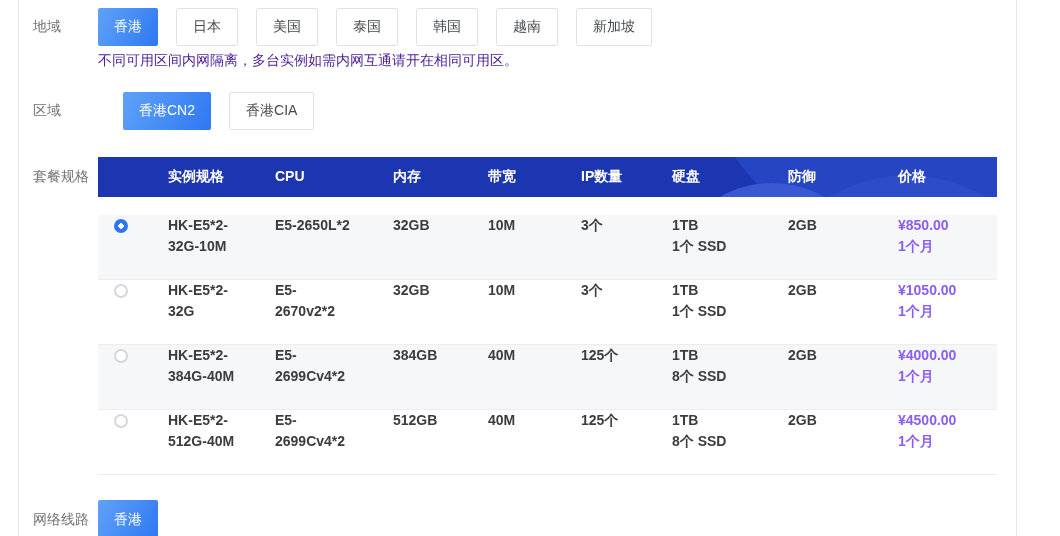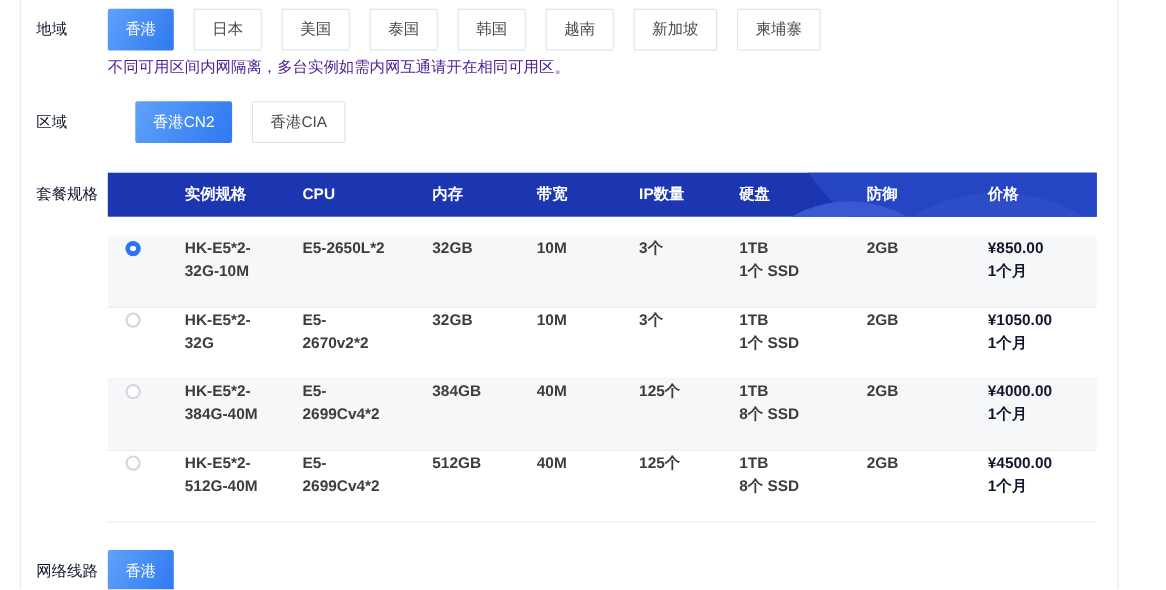--- a/index.html
+++ b/index.html
@@ -16,21 +16,21 @@
     background: #fff;
     overflow: hidden;
   }
   .vline { position:absolute; top:0; bottom:0; width:1px; background:#e7e7ee; }
   .vline.left { left:18px; }
   .vline.right { left:1016px; }
 
   .row-label {
     position:absolute; left:33px; width:64px;
     display:flex; align-items:center;
-    color:#0f172a;
+    color:#737373;
   }
 
   
   .opts { position:absolute; left:98px; display:flex; gap:18px; }
   .opt-btn {
     height:38px; padding:0 16px; min-width:60px;
     display:flex; align-items:center; justify-content:center;
     background:#fff; border:1px solid #e0e2e8; border-radius:2px;
     color:#45484d; cursor:pointer; white-space:nowrap;
   }
@@ -75,40 +75,39 @@
   .trow.striped { background:#f6f7f9; }
 
   .radio {
     display:inline-block; width:14px; height:14px; border-radius:50%;
     background:#fff; border:2px solid #d6d7dc; cursor:pointer; vertical-align:middle;
   }
   .radio.checked {
     border:none;
     background: radial-gradient(circle at center, #ffffff 0 2.6px, #2e75f3 2.6px 100%);
   }
-  .price-cell { color:#0f172a; }
+  .price-cell { color:#8b5cf6; }
   .price-cell div { line-height:21px; }
 </style>
 </head>
 <body>
 
 <div class="stage">
   <div class="vline left"></div>
   <div class="vline right"></div>
 
   <div class="row-label" style="top:8px; height:38px;">地域</div>
   <div class="opts" style="top:8px;">
     <div class="opt-btn selected">香港</div>
     <div class="opt-btn">日本</div>
     <div class="opt-btn">美国</div>
     <div class="opt-btn">泰国</div>
     <div class="opt-btn">韩国</div>
     <div class="opt-btn">越南</div>
     <div class="opt-btn">新加坡</div>
-    <div class="opt-btn">柬埔寨</div>
   </div>
   <div class="note">不同可用区间内网隔离，多台实例如需内网互通请开在相同可用区。</div>
 
   <div class="row-label" style="top:92px; height:38px;">区域</div>
   <div class="opts" style="top:92px;padding-left:25px;">
     <div class="opt-btn selected">香港CN2</div>
     <div class="opt-btn">香港CIA</div>
   </div>
 
   <div class="row-label" style="top:157px; height:40px;">套餐规格</div>

